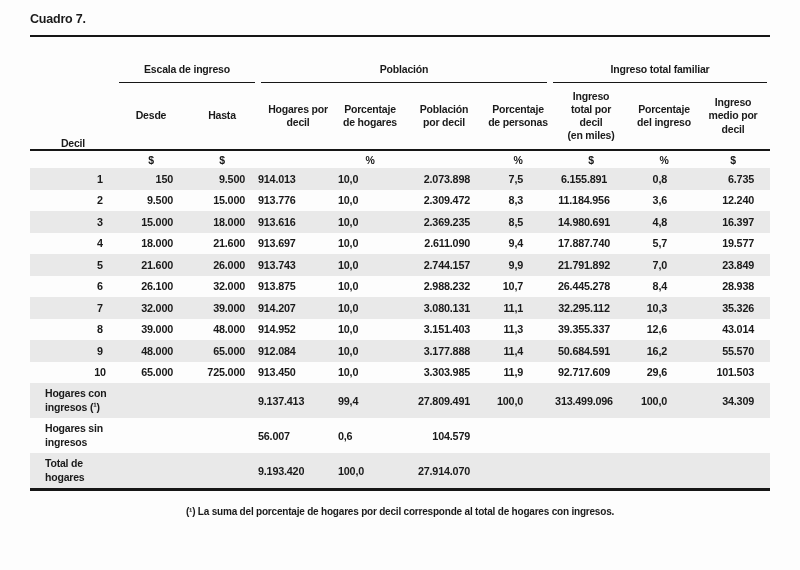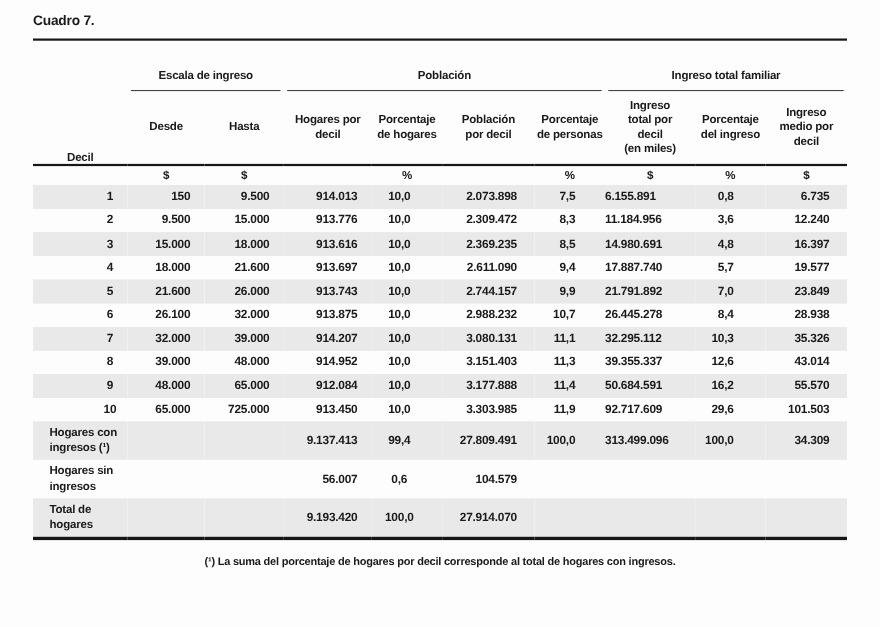--- a/index.html
+++ b/index.html
@@ -61,25 +61,25 @@
   tr.shade{background:#e9e9e9;}
   tr.sumrow td{height:35px;}
   td.row-label{
     text-align:left;padding-left:15px;font-size:10.5px;
     white-space:pre-line;line-height:1.3;
   }
   
   td.c1{text-align:center;padding-left:54px;}
   td.c2{text-align:right;padding-right:13px;}
   td.c3{text-align:right;padding-right:13px;}
-  td.c4{text-align:right;padding-right:13px;}
-  td.c5{text-align:center;padding-right:14px;}
+  td.c4{text-align:left;padding-right:13px;}
+  td.c5{text-align:left;padding-right:14px;}
   td.c6{text-align:right;padding-right:16px;}
   td.c7{text-align:right;padding-right:27px;}
-  td.c8{text-align:left;padding-right:14px;margin-top:30px;}
+  td.c8{text-align:center;padding-right:14px;margin-top:30px;}
   td.c9{text-align:right;padding-right:29px;}
   td.c10{text-align:right;padding-right:16px;}
 
   
   .footnote{
     width:740px;text-align:center;
     font-size:10px;font-weight:bold;letter-spacing:-0.2px;
     margin-top:15px;
   }
 </style>

